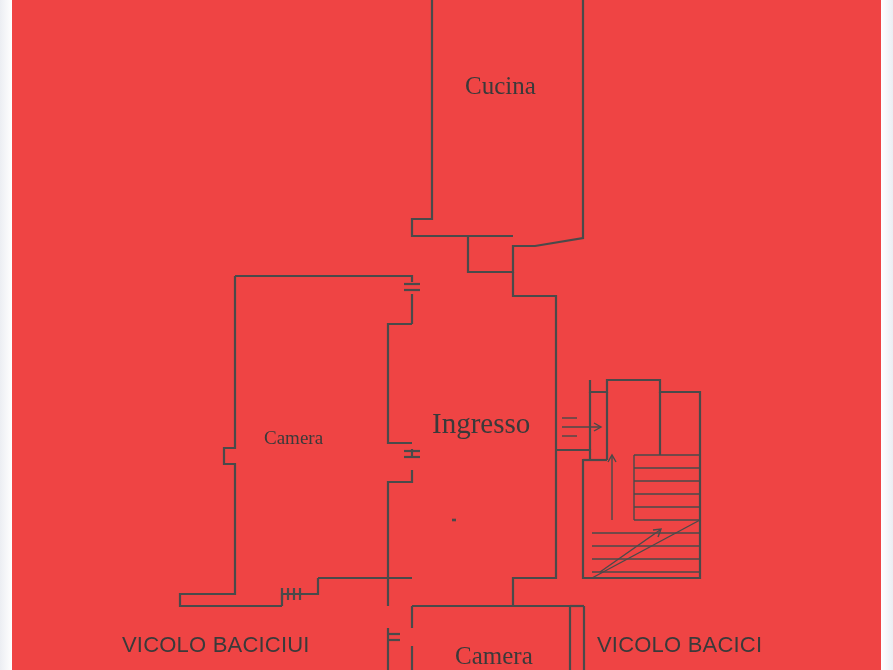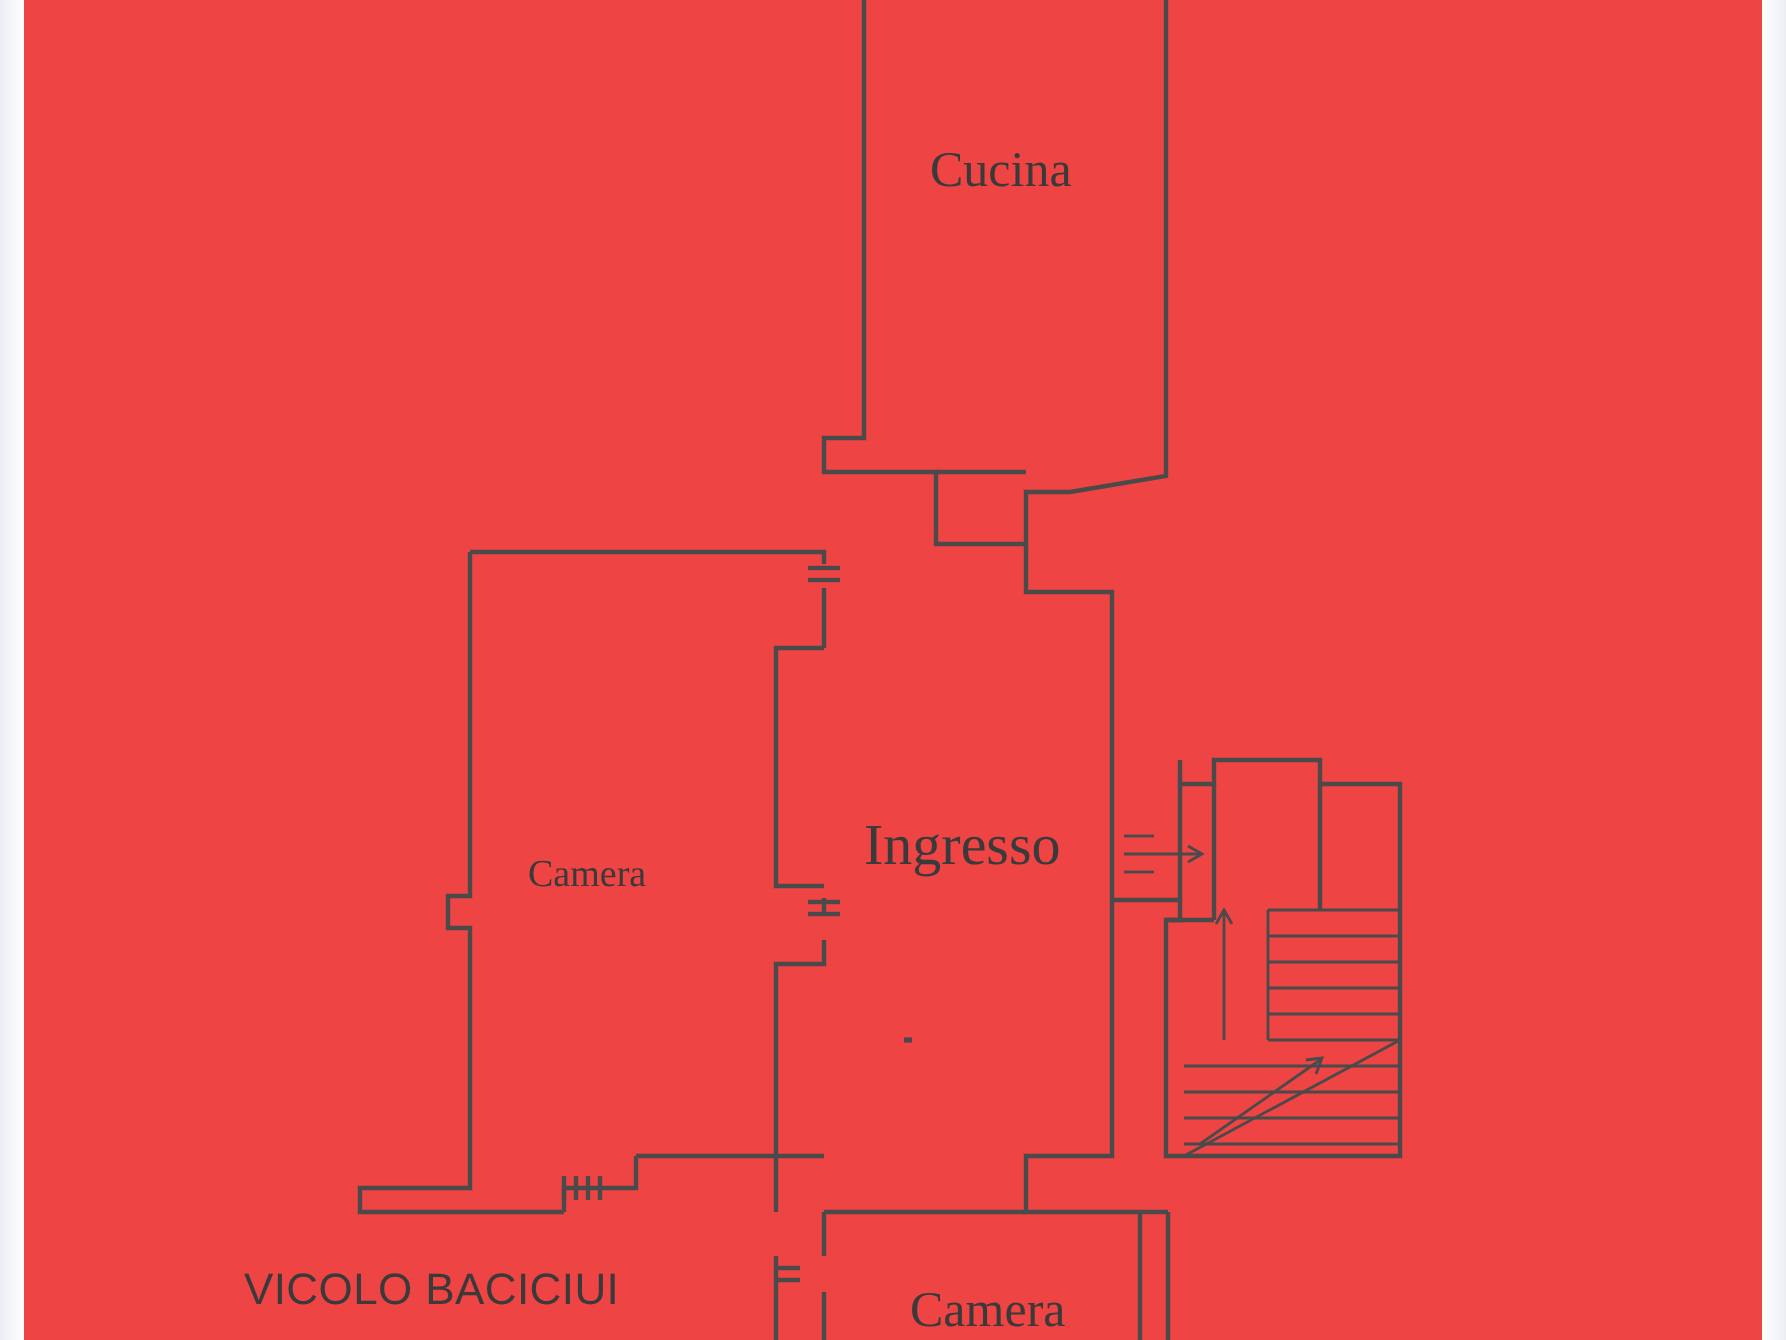--- a/index.html
+++ b/index.html
@@ -182,14 +182,15 @@
 
     </g>
   </svg>
 
   <div class="room-label label-cucina">Cucina</div>
   <div class="room-label label-ingresso">Ingresso</div>
   <div class="room-label label-camera">Camera</div>
   <div class="room-label label-bagno">Camera</div>
 
   <div class="street-label label-street-left">VICOLO BACICIUI</div>
+  <div class="street-label label-street-right">VICOLO BACICI</div>
 
 </div>
 
 </body></html>

